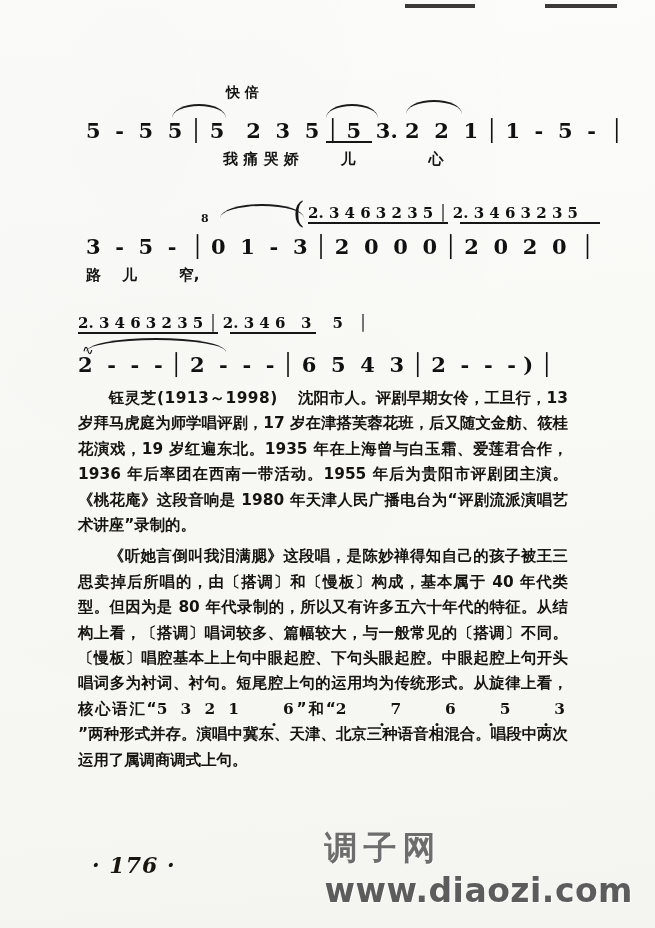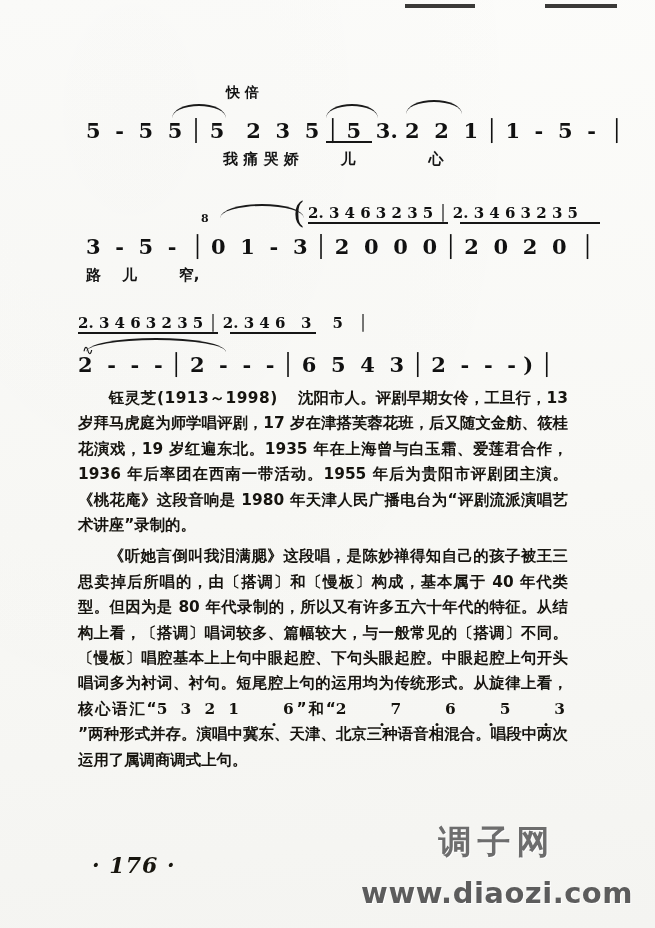--- a/index.html
+++ b/index.html
@@ -177,39 +177,38 @@
     font-size: 22px;
     color: #18160f;
     letter-spacing: 1px;
   }
 
   
   .watermark {
     position: absolute;
     right: 22px;
     bottom: 18px;
-    text-align: center;
     user-select: none;
   }
   .wm-cn {
     font-family: "DejaVu Sans", sans-serif;
     font-weight: bold;
     font-size: 33px;
     letter-spacing: 6px;
     color: #6d6d6d;
     line-height: 1.1;
     text-shadow: 1px 1px 0 rgba(255,255,255,0.9);
   }
   .wm-url {
     font-family: "DejaVu Sans", sans-serif;
     font-weight: bold;
-    font-size: 29px;
+    font-size: 33px;
     letter-spacing: 0.5px;
     color: #5c5c5c;
-    margin-top: 16px;
+    margin-top: 5px;
     text-shadow: 1px 1px 0 rgba(255,255,255,0.9);
   }
 </style>
 </head>
 <body>
 
 <div class="page">
 
   <div class="crop-marks">
     <div class="crop-mark m1"></div>

